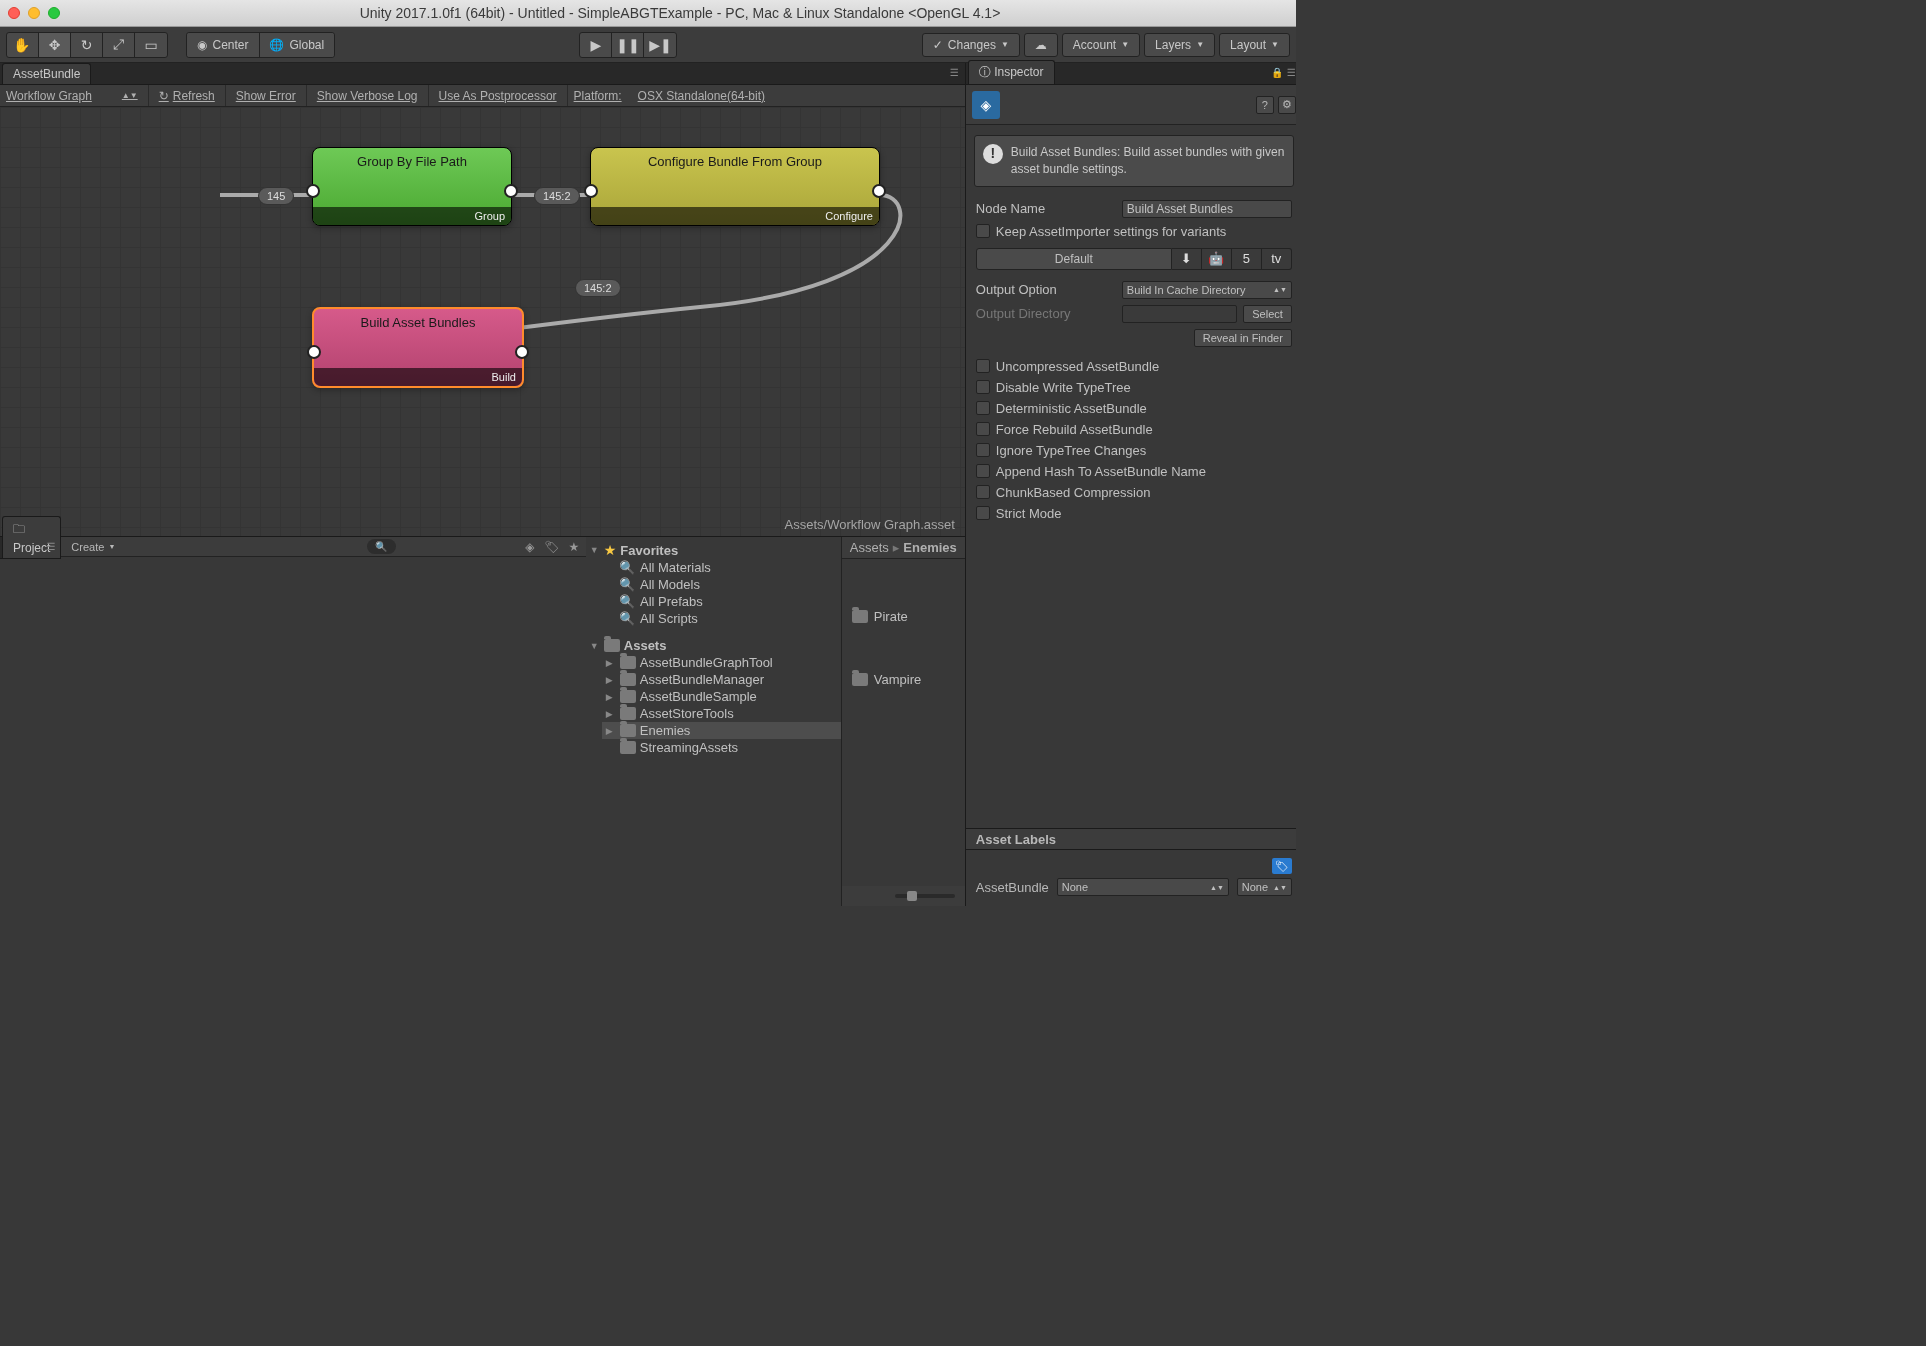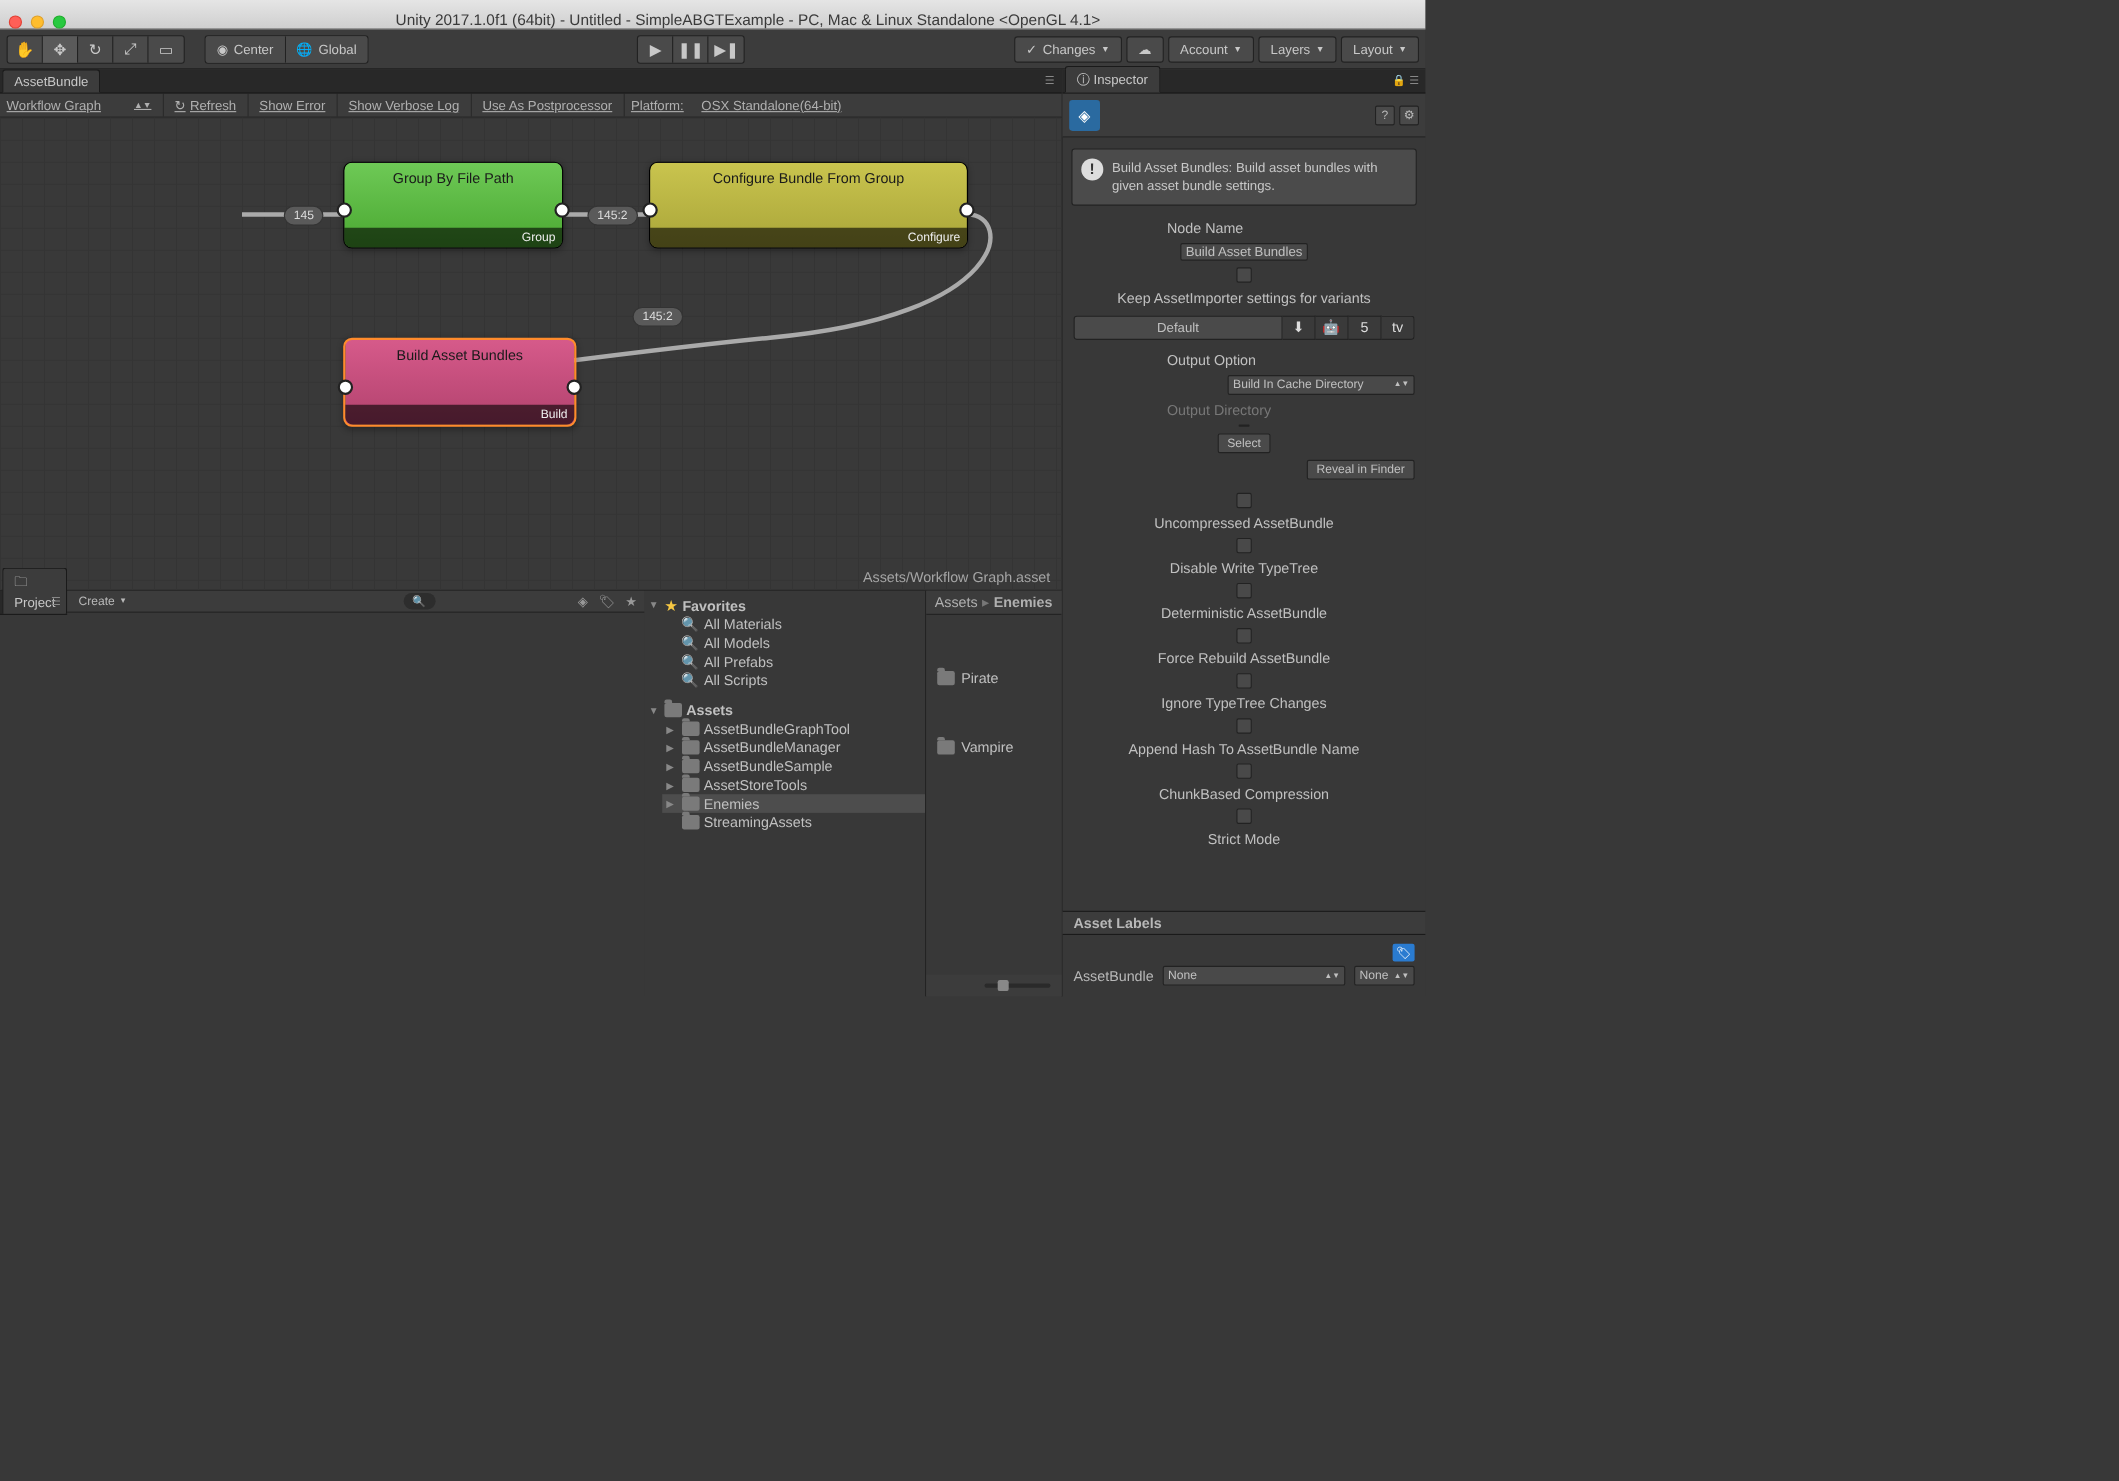--- a/index.html
+++ b/index.html
@@ -1,19 +1,19 @@
 <!DOCTYPE html>
 <html><head>
 <meta charset="utf-8">
 <style>
 * { box-sizing: border-box; margin: 0; padding: 0; font-family: "Lucida Grande", Arial, sans-serif; }
 body { background: #383838; color: #b8b8b8; font-size: 13px; overflow: hidden; width: 1296px; height: 906px; }
 
 
-.titlebar { height: 27px; background: linear-gradient(#e5e5e5,#cfcfcf); display: flex; align-items: flex-end; padding: 0 8px; border-bottom: 1px solid #999; }
+.titlebar { height: 27px; background: linear-gradient(#e5e5e5,#cfcfcf); display: flex; align-items: center; padding: 0 8px; border-bottom: 1px solid #999; }
 .traffic { display: flex; gap: 8px; margin-right: 12px; }
 .traffic span { width: 12px; height: 12px; border-radius: 50%; display: inline-block; }
 .tl-red { background: #ff5f57; border: 1px solid #e33e32; }
 .tl-yel { background: #ffbd2e; border: 1px solid #e0a028; }
 .tl-grn { background: #28c940; border: 1px solid #1dad2b; }
 .title-text { flex: 1; text-align: center; color: #3a3a3a; font-size: 14px; }
 
 
 .main-toolbar { height: 36px; background: #3c3c3c; display: flex; align-items: center; padding: 0 6px; gap: 4px; border-bottom: 1px solid #222; }
 .tool-group { display: flex; background: #4a4a4a; border-radius: 3px; border: 1px solid #222; }
@@ -96,21 +96,21 @@
 .inspector { width: 362px; background: #383838; display: flex; flex-direction: column; }
 .insp-tabs { height: 22px; background: #282828; display: flex; align-items: flex-end; border-bottom: 1px solid #1a1a1a; padding-left: 2px; position: relative; }
 .insp-headrow { height: 40px; background: #3c3c3c; display: flex; align-items: center; padding: 0 6px; justify-content: space-between; border-bottom: 1px solid #222; }
 .unity-cube { width: 28px; height: 28px; background: #2a6aa0; border-radius: 3px; display: flex; align-items: center; justify-content: center; color: #fff; font-size: 14px; }
 .insp-headicons { display: flex; gap: 4px; }
 .insp-headicons span { width: 18px; height: 18px; background: #4a4a4a; border: 1px solid #222; border-radius: 2px; display: flex; align-items: center; justify-content: center; font-size: 11px; cursor: pointer; }
 
 .info-banner { margin: 10px 8px; background: #4b4b4b; border: 1px solid #222; border-radius: 3px; padding: 8px; display: flex; gap: 8px; font-size: 12px; color: #c8c8c8; line-height: 1.4; }
 .info-ico { width: 20px; height: 20px; min-width:20px; background: #ddd; color: #333; border-radius: 50%; display: flex; align-items: center; justify-content: center; font-weight: bold; font-size: 14px; }
 
-.insp-row { display: flex; align-items: center; padding: 3px 10px; font-size: 13px; color: #c0c0c0; gap: 6px; flex-direction: column; }
+.insp-row { display: flex; align-items: center; padding: 3px 10px; font-size: 13px; color: #c0c0c0; gap: 6px; }
 .insp-row .label { width: 140px; }
 .insp-field { flex: 1; background: #494949; border: 1px solid #222; border-radius: 2px; height: 18px; padding: 0 4px; color: #c0c0c0; font-size: 12px; display: flex; align-items: center; }
 .checkbox { width: 14px; height: 14px; border: 1px solid #222; background: #494949; border-radius: 2px; display: inline-block; }
 
 .platform-row { display: flex; margin: 6px 10px; align-items: center; }
 .plat-btn { flex: 1; background: #4a4a4a; border: 1px solid #222; height: 22px; display: flex; align-items: center; justify-content: center; font-size: 12px; color: #c0c0c0; cursor: pointer; border-radius: 3px 0 0 3px; }
 .plat-icons { display: flex; }
 .plat-ico { width: 30px; height: 22px; background: #3a3a3a; border: 1px solid #222; border-left: none; display: flex; align-items: center; justify-content: center; color: #ddd; font-size: 13px; }
 .plat-ico:last-child { border-radius: 0 3px 3px 0; }
 

